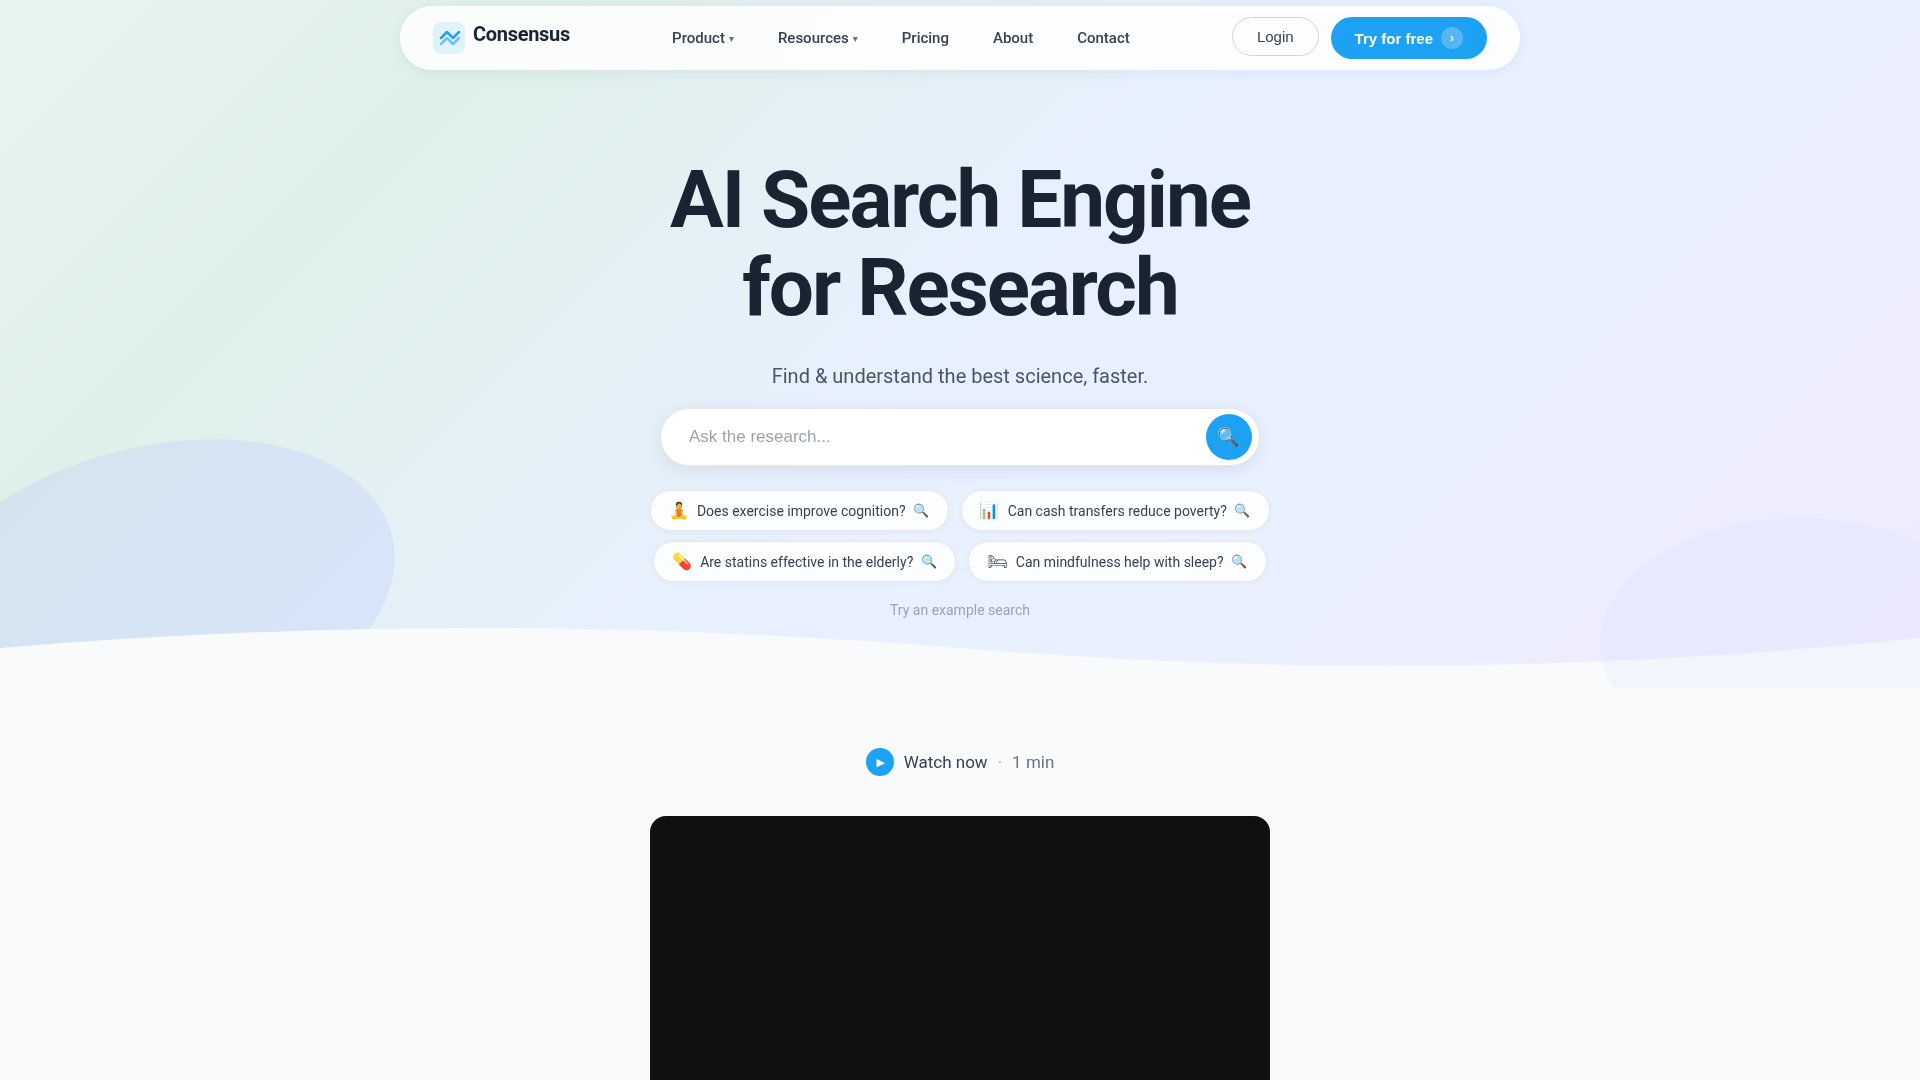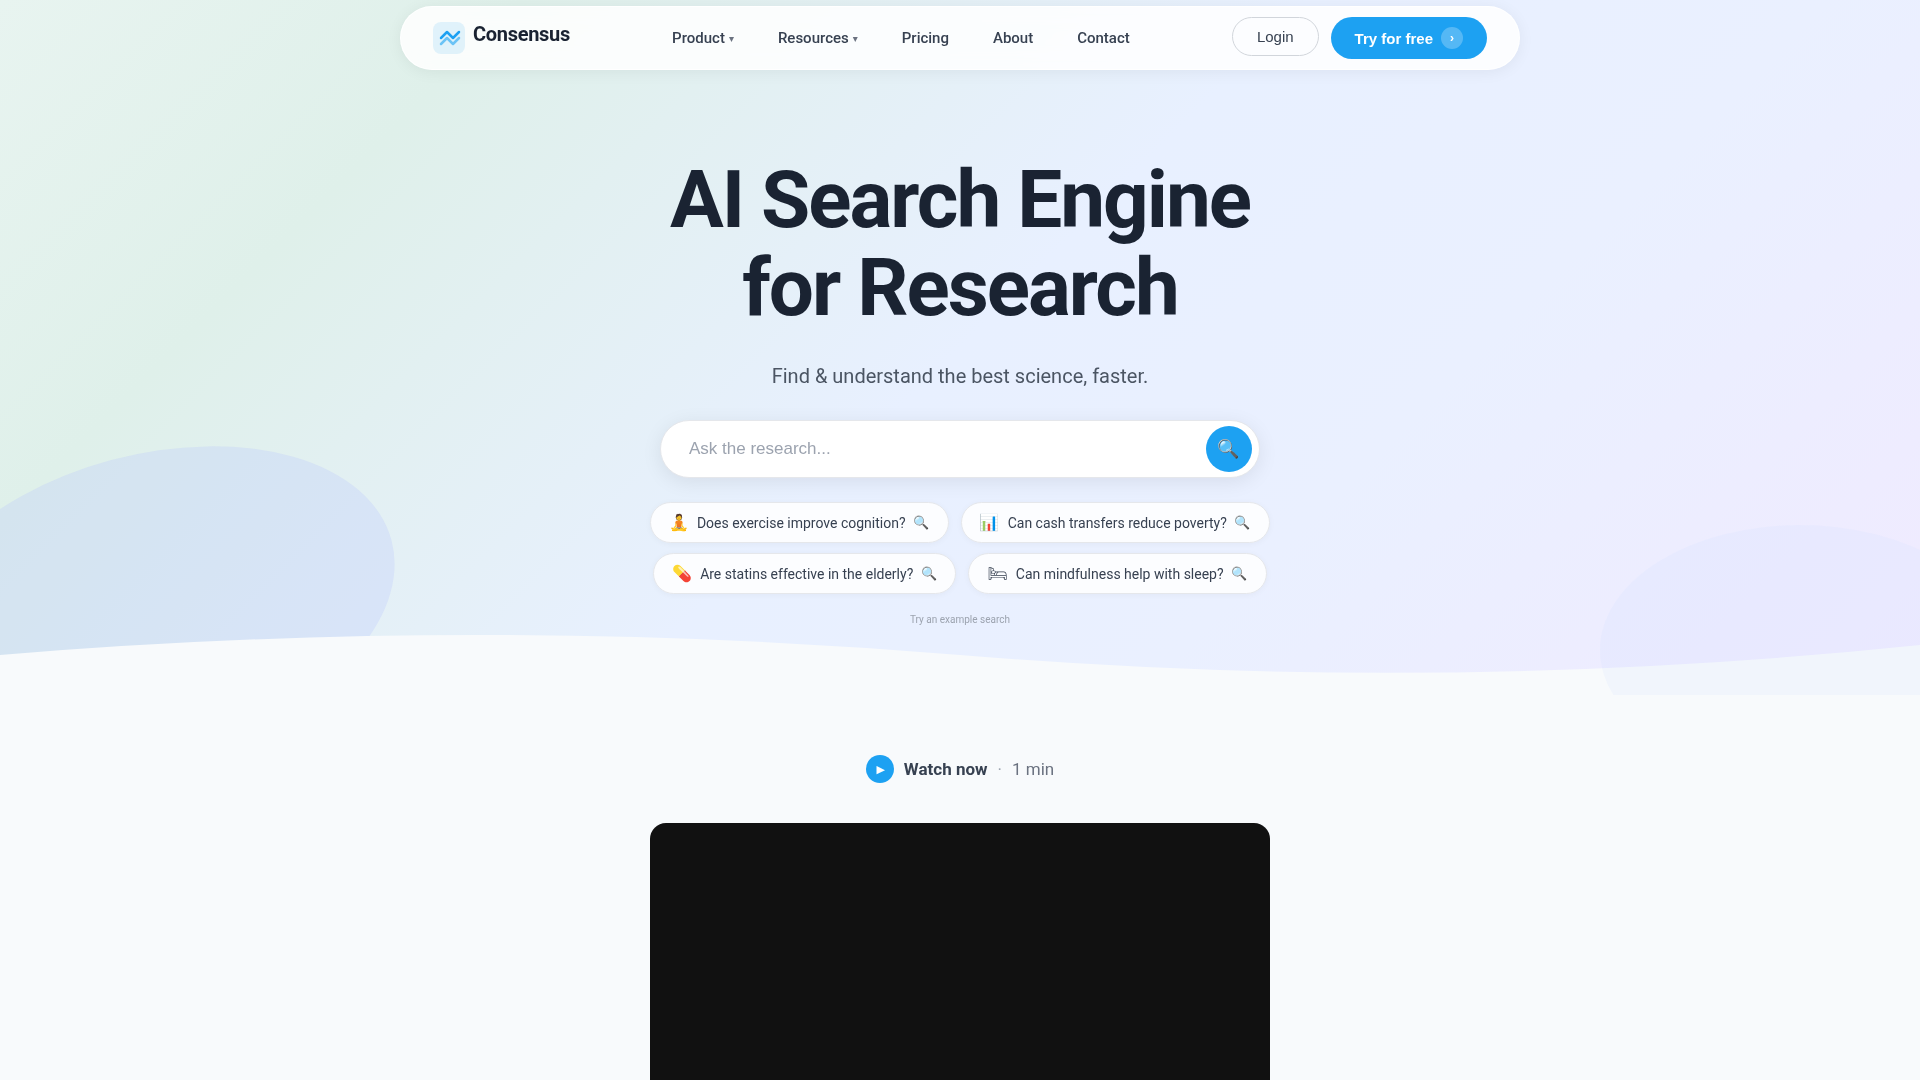--- a/index.html
+++ b/index.html
@@ -168,21 +168,21 @@
       line-height: 1.1;
       text-align: center;
       letter-spacing: -2px;
       margin-bottom: 32px;
     }
 
     .hero-subtitle {
       font-size: 20px;
       color: #4b5563;
       text-align: center;
-      margin-bottom: 32px;
+      margin-bottom: 20px;
       font-weight: 400;
     }
 
     
     .search-wrapper {
       width: 600px;
       position: relative;
       margin-bottom: 24px;
     }
 
@@ -253,21 +253,21 @@
     .chip-icon {
       font-size: 16px;
     }
 
     .chip-search {
       color: #9ca3af;
       font-size: 13px;
     }
 
     .example-link {
-      font-size: 10px;
+      font-size: 14px;
       color: #9ca3af;
       cursor: pointer;
       margin-top: 4px;
     }
 
     
     .bottom-section {
       background: #f8fafc;
       padding: 60px 0 0;
       display: flex;
@@ -304,21 +304,21 @@
 
     .play-icon {
       color: white;
       font-size: 11px;
       margin-left: 2px;
     }
 
     .watch-text {
       font-size: 17px;
       color: #374151;
-      font-weight: 700;
+      font-weight: 400;
     }
 
     .dot-sep {
       color: #9ca3af;
       font-size: 17px;
     }
 
     .video-duration {
       font-size: 17px;
       color: #6b7280;

